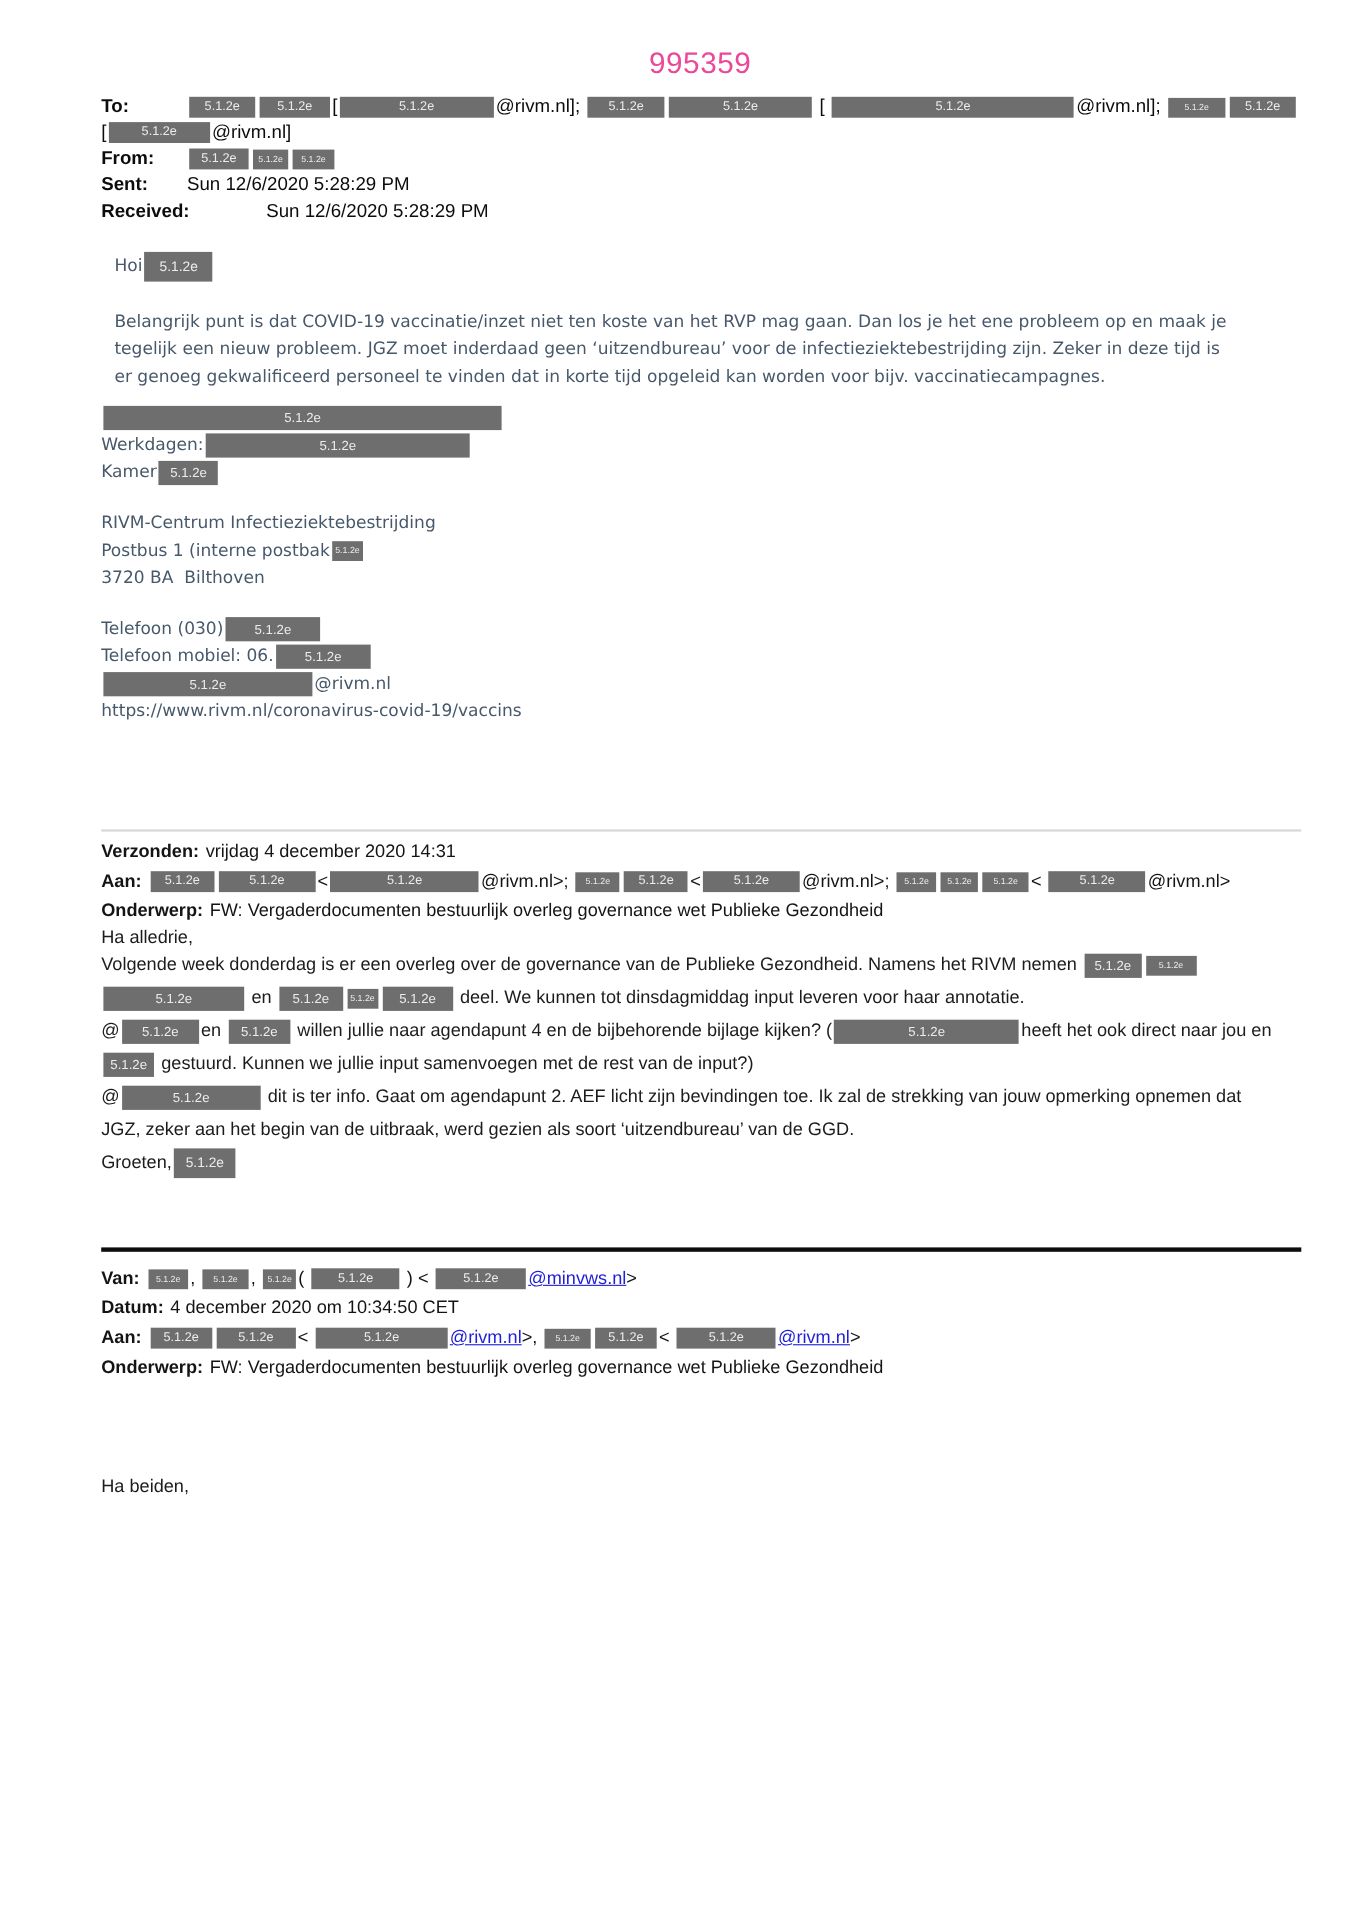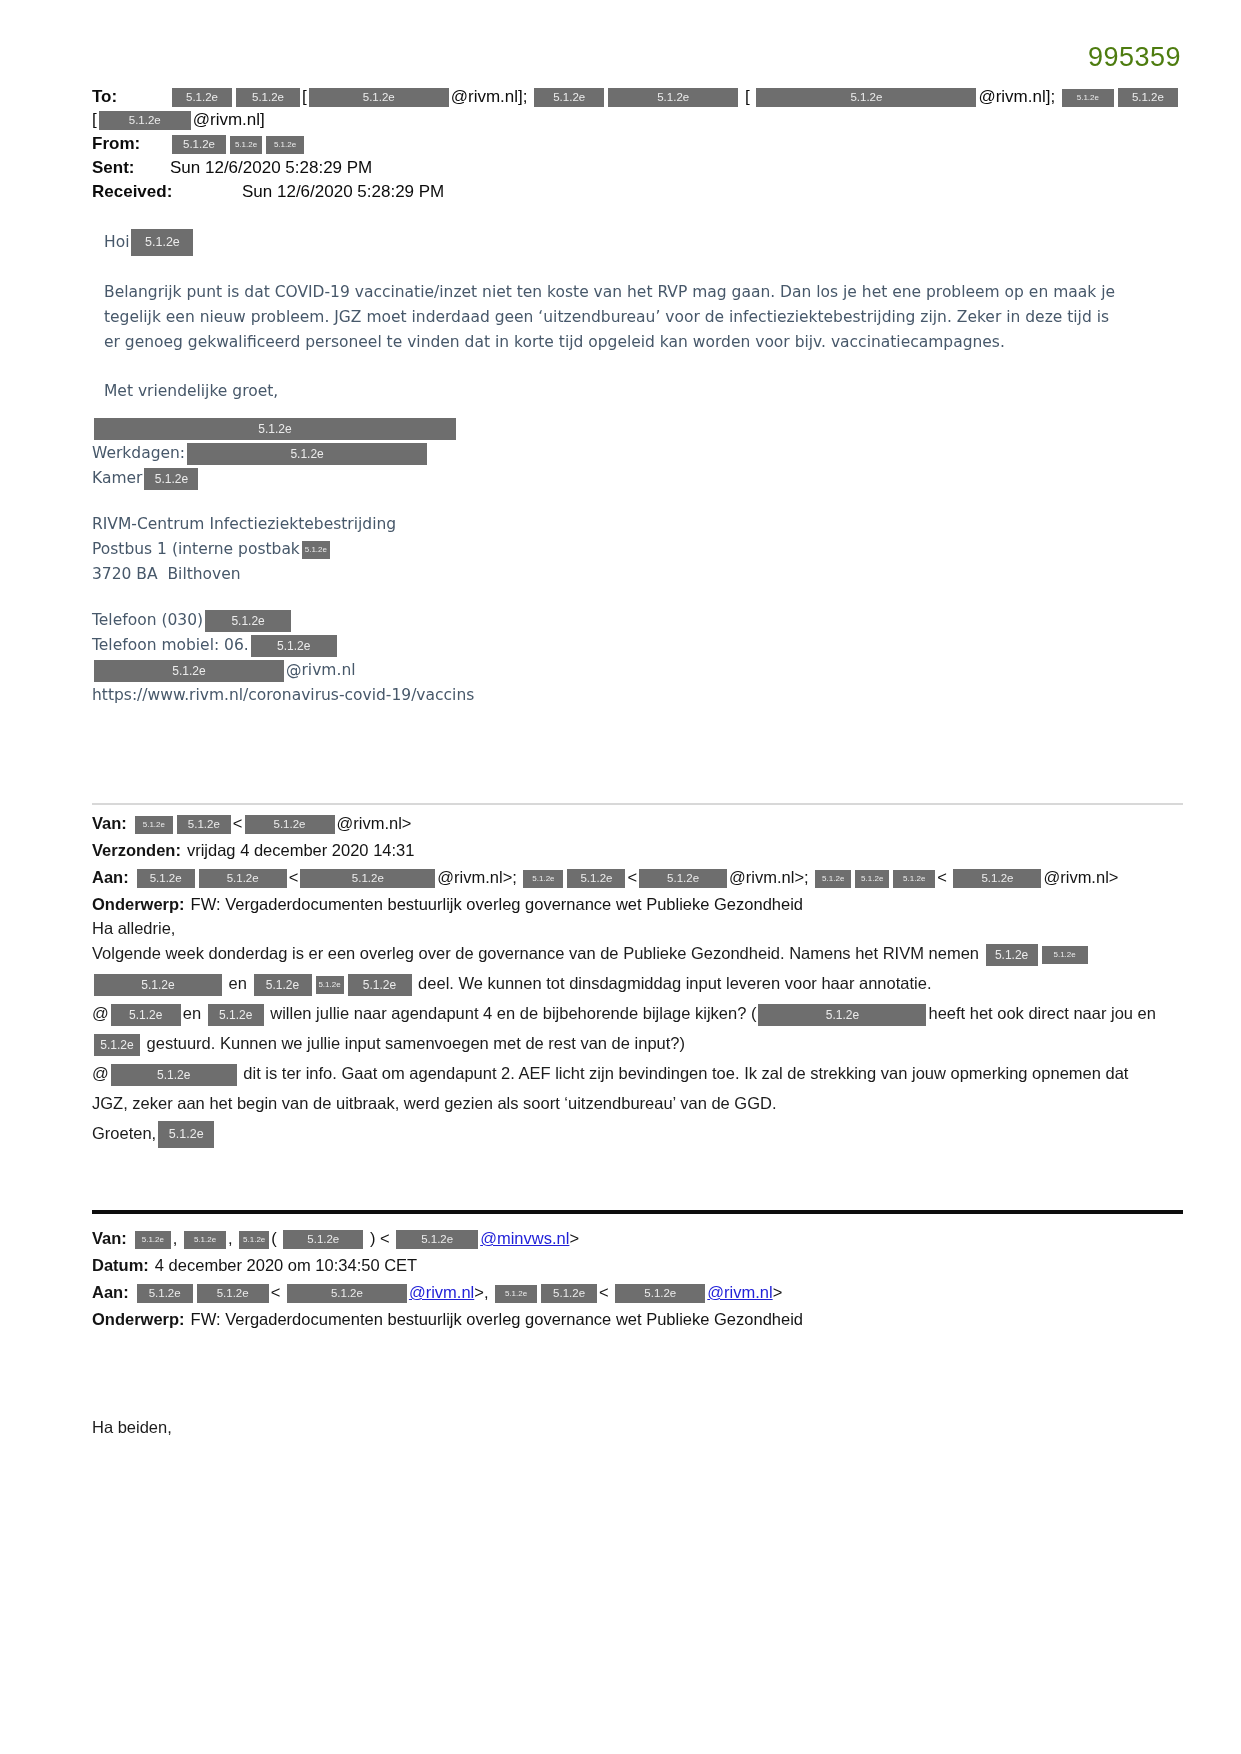--- a/index.html
+++ b/index.html
@@ -2,21 +2,21 @@
 <html><head>
 <meta charset="utf-8">
 <style>
   html,body{margin:0;padding:0;background:#ffffff;}
   .page{
     width:1241px;height:1754px;box-sizing:border-box;overflow:hidden;
     background:#ffffff;position:relative;
     padding:42px 58px 0 92px;
     font-family:"Liberation Sans",sans-serif;color:#111111;
   }
-  .doc-number{text-align:right;font-size:27px;letter-spacing:0.5px;color:#4d7c0f;margin-right:2px;}
+  .doc-number{text-align:center;font-size:27px;letter-spacing:0.5px;color:#ec4899;margin-right:2px;}
 
   
   .redact{
     background:#6e6e6e;color:#ececec;display:inline-flex;flex:none;
     align-items:center;justify-content:center;vertical-align:middle;
     margin:0 2px;font-family:"Liberation Sans",sans-serif;line-height:1;
   }
   .redact.xs{height:18px;font-size:8px;}
   .redact.sm{height:19px;font-size:11.5px;}
   .redact.md{height:22px;font-size:12px;}
@@ -68,40 +68,38 @@
   <section class="e1head">
     <p><strong class="lbl1">To:</strong><span class="redact sm" style="width: 60px;">5.1.2e</span><span class="redact sm" style="width: 64px;">5.1.2e</span><span>[</span><span class="redact sm" style="width: 140px;">5.1.2e</span><span>@rivm.nl]; </span><span class="redact sm" style="width: 70px;">5.1.2e</span><span class="redact sm" style="width: 130px;">5.1.2e</span><span> [ </span><span class="redact sm" style="width: 220px;">5.1.2e</span><span>@rivm.nl]; </span><span class="redact xs" style="width: 52px;">5.1.2e</span><span class="redact sm" style="width: 60px;">5.1.2e</span><span>[</span><span class="redact sm" style="width: 92px;">5.1.2e</span><span>@rivm.nl]</span></p>
     <p><strong class="lbl1">From:</strong><span class="redact sm" style="width: 54px;">5.1.2e</span><span class="redact xs" style="width: 32px;">5.1.2e</span><span class="redact xs" style="width: 38px;">5.1.2e</span></p>
     <p><strong class="lbl1">Sent:</strong><span>Sun 12/6/2020 5:28:29 PM</span></p>
     <p><strong class="lbl1">Received:</strong><span class="ind">Sun 12/6/2020 5:28:29 PM</span></p>
   </section>
 
   <section class="body1">
     <p class="greet"><span>Hoi</span><span class="redact lg" style="width: 62px;">5.1.2e</span></p>
     <p class="para">Belangrijk punt is dat COVID-19 vaccinatie/inzet niet ten koste van het RVP mag gaan. Dan los je het ene probleem op en maak je tegelijk een nieuw probleem. JGZ moet inderdaad geen ‘uitzendbureau’ voor de infectieziektebestrijding zijn. Zeker in deze tijd is er genoeg gekwalificeerd personeel te vinden dat in korte tijd opgeleid kan worden voor bijv. vaccinatiecampagnes.</p>
-    <p class="para">Met vriendelijke groet,</p>
 
     <div class="sig">
       <p><span class="redact md" style="width: 362px;">5.1.2e</span></p>
       <p><span>Werkdagen:</span><span class="redact md" style="width: 240px;">5.1.2e</span></p>
       <p><span>Kamer</span><span class="redact md" style="width: 54px;">5.1.2e</span></p>
       <p class="gap">RIVM-Centrum Infectieziektebestrijding</p>
       <p><span>Postbus 1 (interne postbak</span><span class="redact xs" style="width: 28px;">5.1.2e</span></p>
       <p class="pre">3720 BA  Bilthoven</p>
       <p class="gap"><span>Telefoon (030)</span><span class="redact md" style="width: 86px;">5.1.2e</span></p>
       <p><span>Telefoon mobiel: 06.</span><span class="redact md" style="width: 86px;">5.1.2e</span></p>
       <p><span class="redact md" style="width: 190px;">5.1.2e</span><span>@rivm.nl</span></p>
       <p>https://www.rivm.nl/coronavirus-covid-19/vaccins</p>
     </div>
   </section>
 
   <hr class="hr-thin">
 
   <section class="e2head">
-    <p><strong class="lbl">Van:</strong><span class="redact xs" style="width: 38px;">5.1.2e</span><span class="redact sm" style="width: 54px;">5.1.2e</span><span>&lt;</span><span class="redact sm" style="width: 90px;">5.1.2e</span><span>@rivm.nl&gt;</span></p>
     <p><strong class="lbl">Verzonden:</strong><span>vrijdag 4 december 2020 14:31</span></p>
     <p><strong class="lbl">Aan:</strong><span class="redact sm" style="width: 58px;">5.1.2e</span><span class="redact sm" style="width: 88px;">5.1.2e</span><span>&lt;</span><span class="redact sm" style="width: 135px;">5.1.2e</span><span>@rivm.nl&gt;; </span><span class="redact xs" style="width: 40px;">5.1.2e</span><span class="redact sm" style="width: 58px;">5.1.2e</span><span>&lt;</span><span class="redact sm" style="width: 88px;">5.1.2e</span><span>@rivm.nl&gt;; </span><span class="redact xs" style="width: 36px;">5.1.2e</span><span class="redact xs" style="width: 34px;">5.1.2e</span><span class="redact xs" style="width: 42px;">5.1.2e</span><span>&lt; </span><span class="redact sm" style="width: 88px;">5.1.2e</span><span>@rivm.nl&gt;</span></p>
     <p><strong class="lbl">Onderwerp:</strong><span>FW: Vergaderdocumenten bestuurlijk overleg governance wet Publieke Gezondheid</span></p>
   </section>
 
   <section class="body2">
     <p class="greet2">Ha alledrie,</p>
     <p class="para2"><span>Volgende week donderdag is er een overleg over de governance van de Publieke Gezondheid. Namens het RIVM nemen </span><span class="redact md" style="width: 52px;">5.1.2e</span><span class="redact xs" style="width: 46px;">5.1.2e</span><span class="redact md" style="width: 128px;">5.1.2e</span><span> en </span><span class="redact md" style="width: 58px;">5.1.2e</span><span class="redact xs" style="width: 28px;">5.1.2e</span><span class="redact md" style="width: 64px;">5.1.2e</span><span> deel. We kunnen tot dinsdagmiddag input leveren voor haar annotatie.</span></p>
     <p class="para2"><span>@</span><span class="redact md" style="width: 70px;">5.1.2e</span><span>en </span><span class="redact md" style="width: 56px;">5.1.2e</span><span> willen jullie naar agendapunt 4 en de bijbehorende bijlage kijken? (</span><span class="redact md" style="width: 168px;">5.1.2e</span><span>heeft het ook direct naar jou en </span><span class="redact md" style="width: 46px;">5.1.2e</span><span> gestuurd. Kunnen we jullie input samenvoegen met de rest van de input?)</span></p>
     <p class="para2"><span>@</span><span class="redact md" style="width: 126px;">5.1.2e</span><span> dit is ter info. Gaat om agendapunt 2. AEF licht zijn bevindingen toe. Ik zal de strekking van jouw opmerking opnemen dat JGZ, zeker aan het begin van de uitbraak, werd gezien als soort ‘uitzendbureau’ van de GGD.</span></p>

